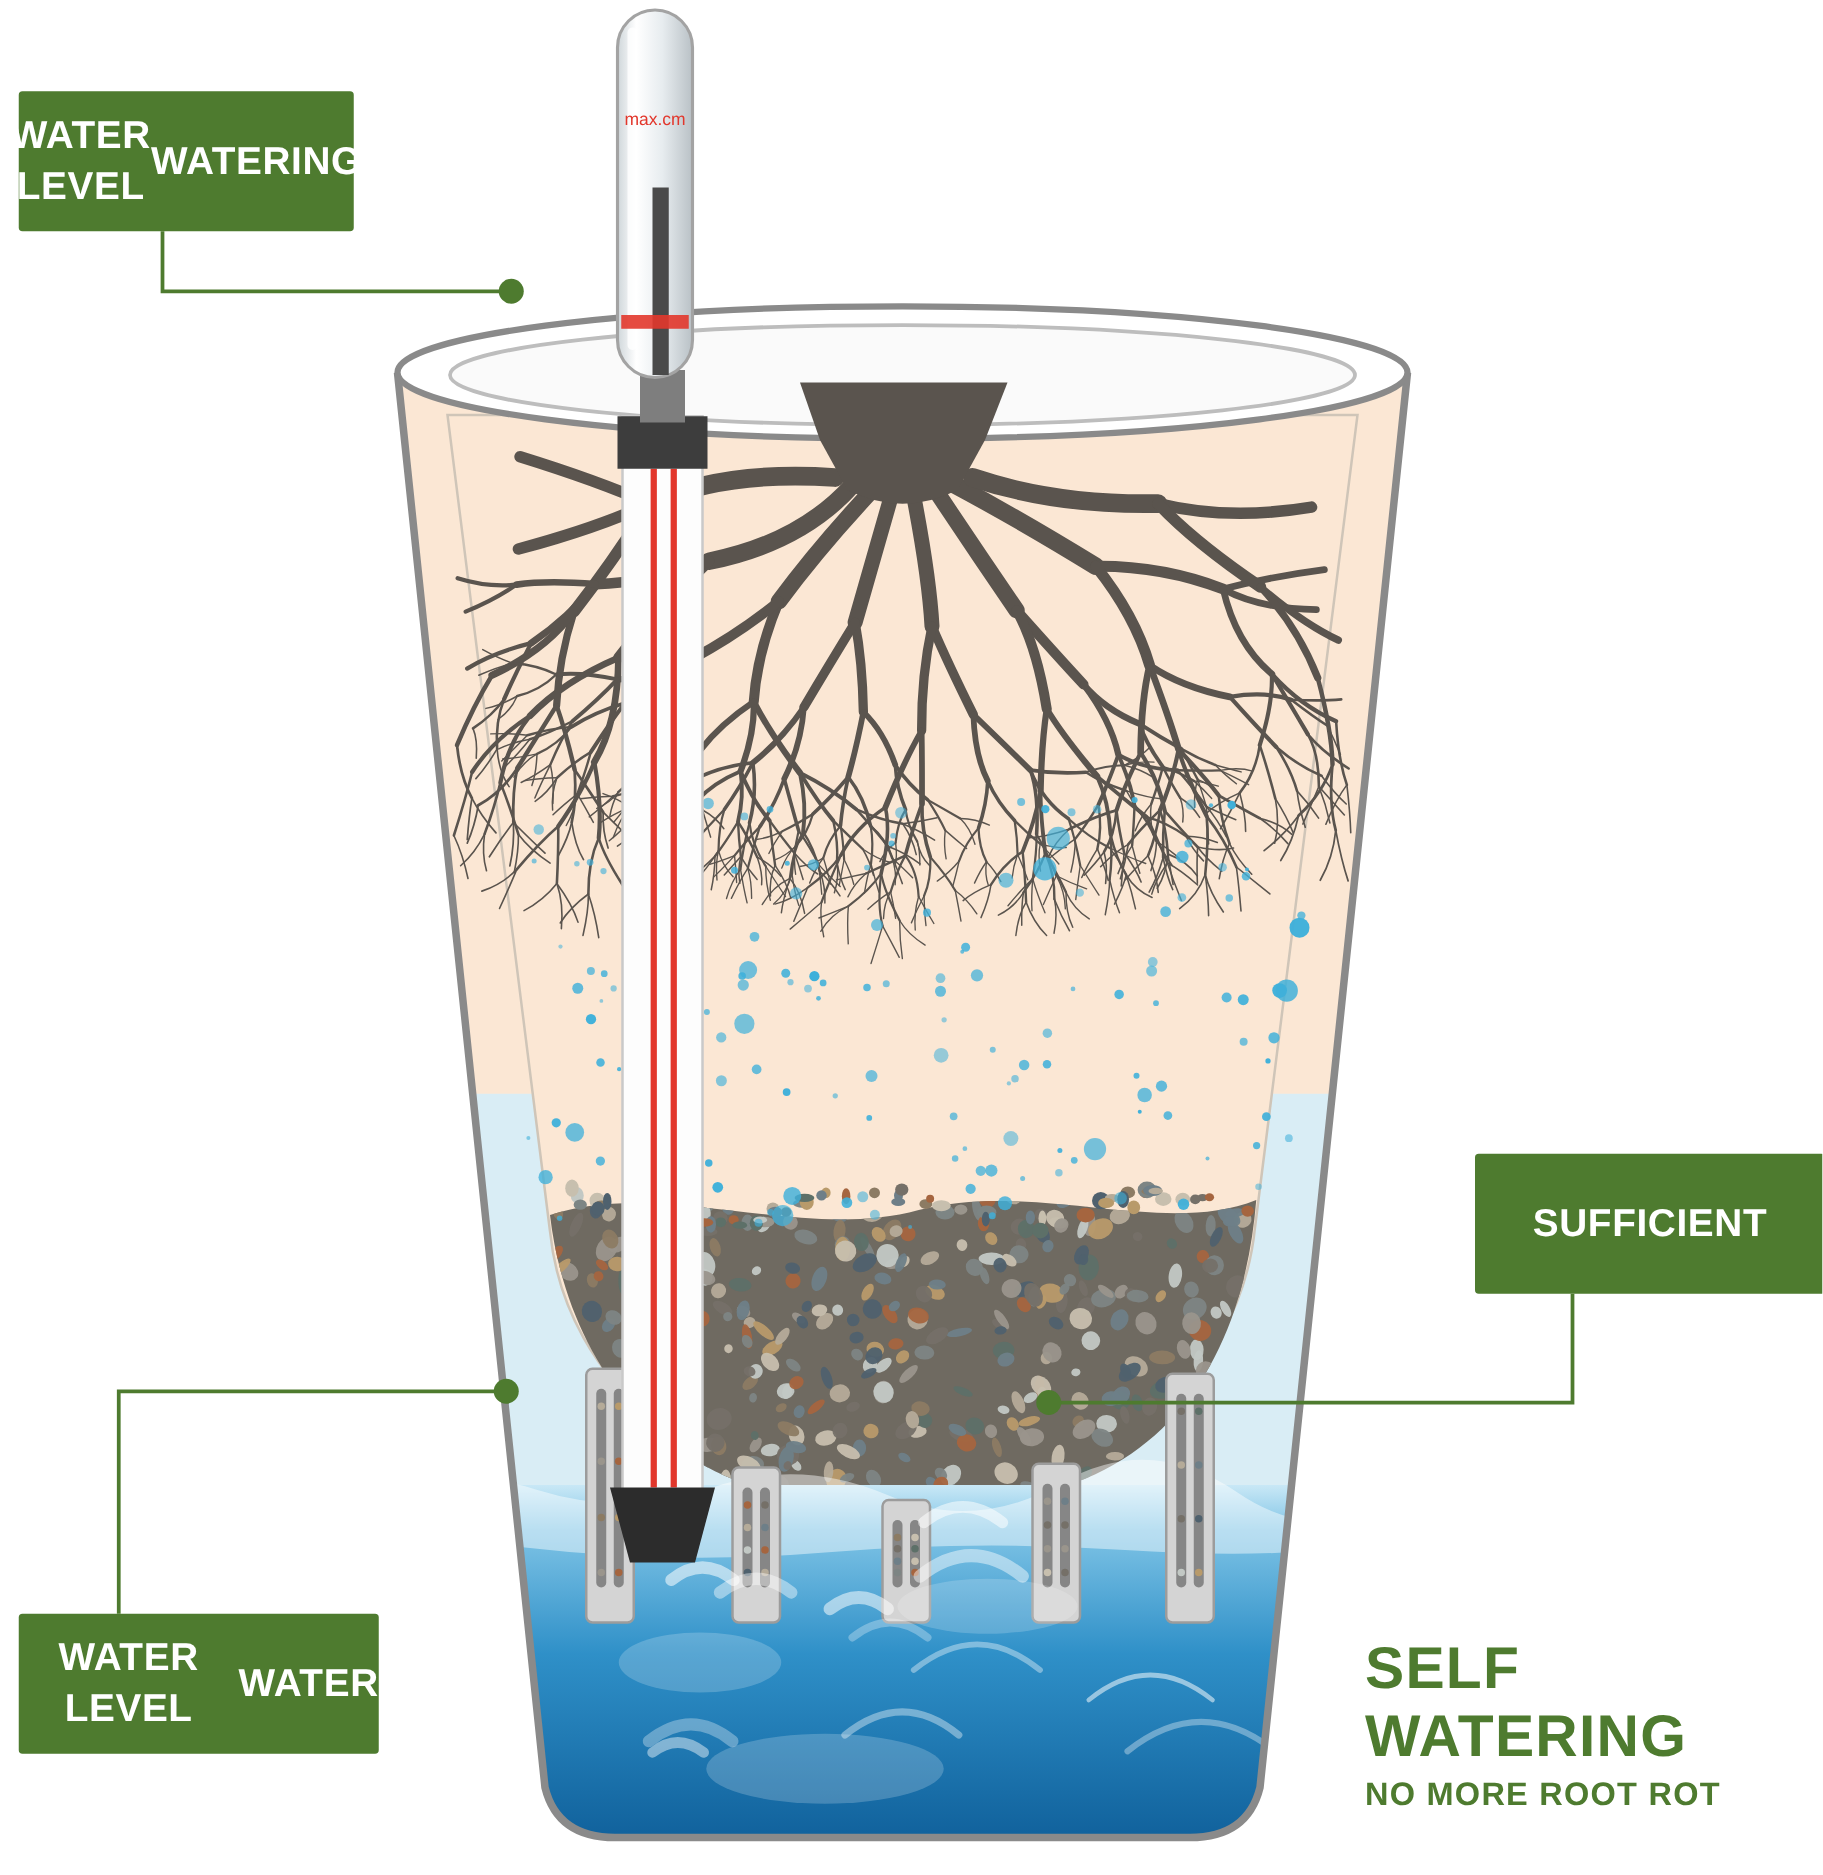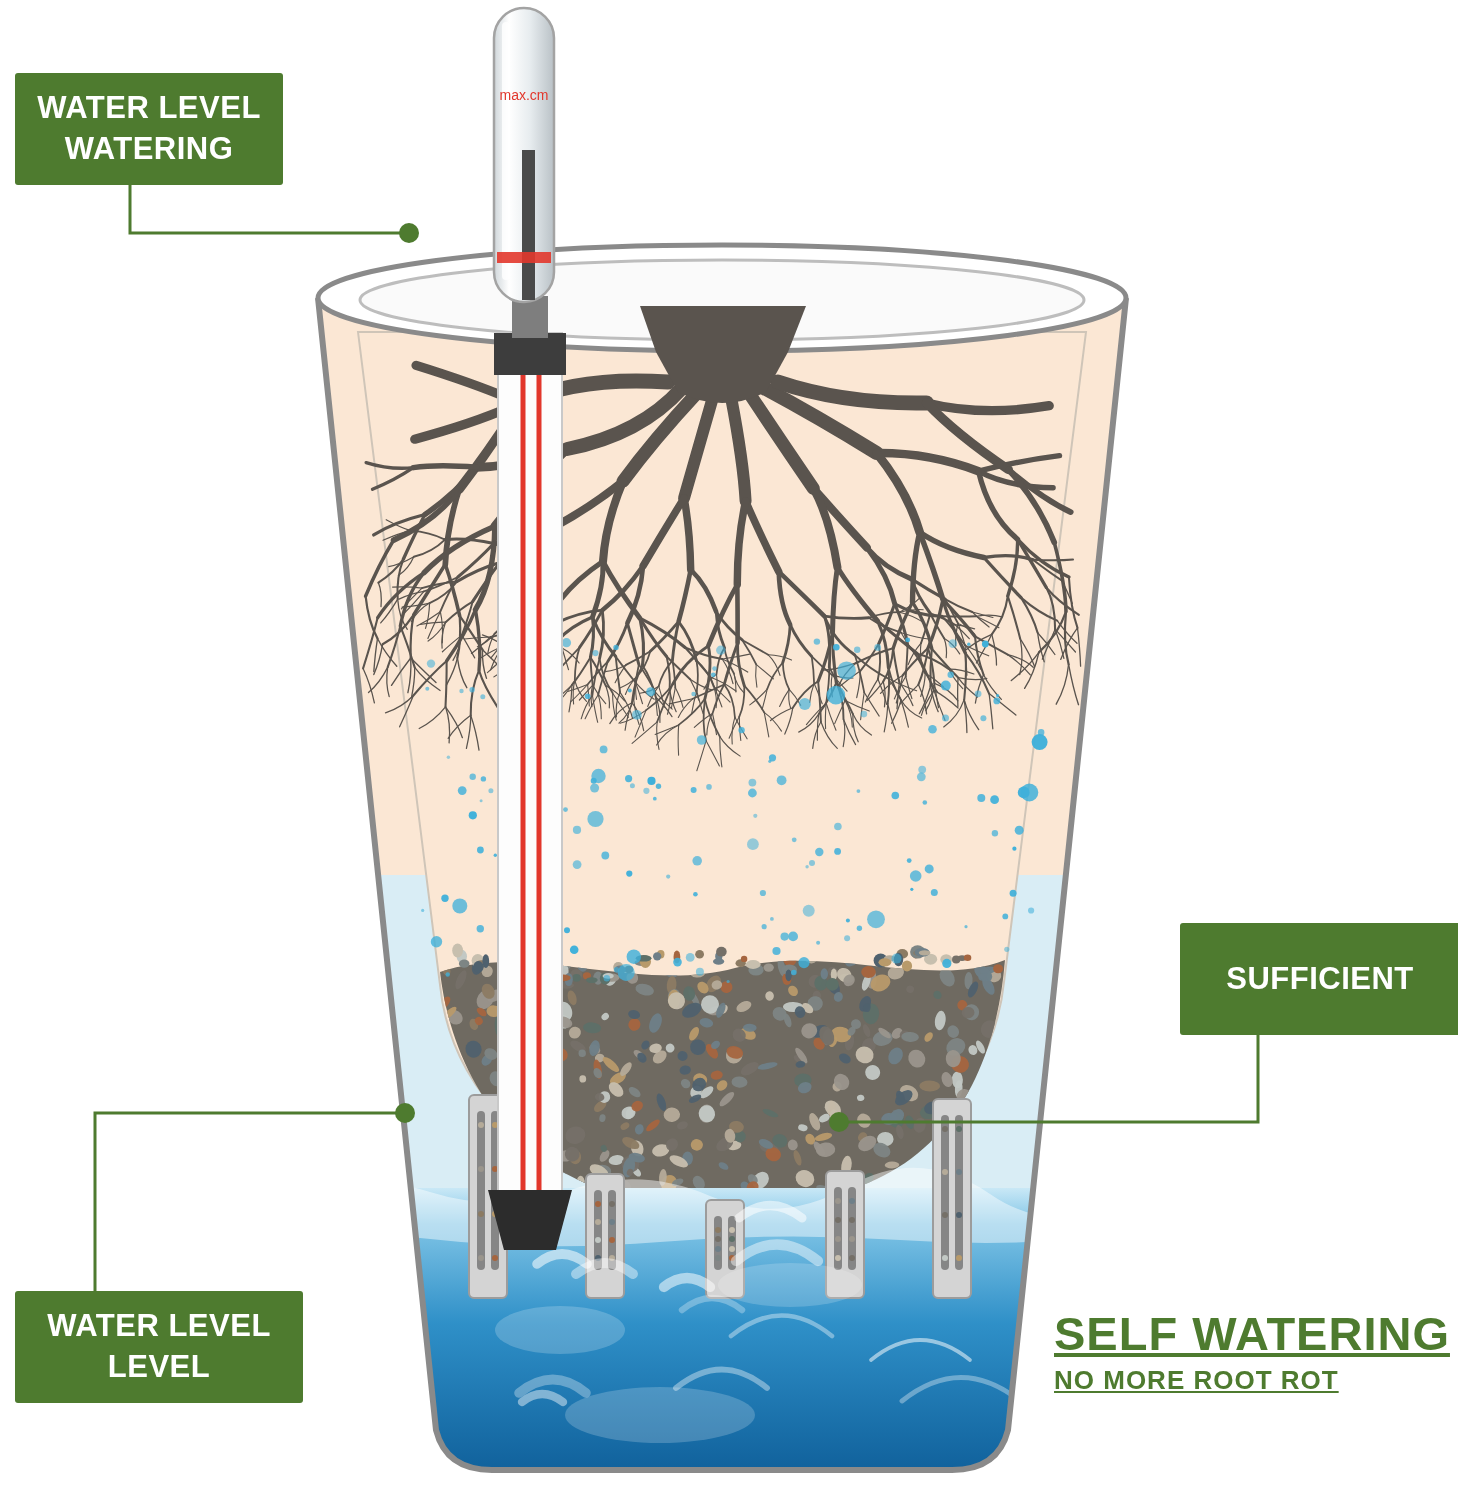--- a/index.html
+++ b/index.html
@@ -5,28 +5,28 @@
   * { margin:0; padding:0; box-sizing:border-box; }
   html,body { background:#ffffff; }
   body { font-family:"Liberation Sans", sans-serif; }
   .canvas { position:relative; width:1458px; height:1500px; background:#fff; overflow:hidden; }
   svg.illustration { position:absolute; left:0; top:0; }
   .callout {
     position:absolute;
     background:var(--label-bg,#4e7b2f);
     color:var(--label-text,#fff);
     font-weight:bold;
-    display:flex; flex-direction:column; justify-content:center; align-items:center;
+    display:flex; flex-direction:row; justify-content:center; align-items:center;
     font-size:31px; line-height:1.32; letter-spacing:.5px;
     border-radius:3px; text-align:center;
   }
   #co-0 { left:15px;   top:73px;   width:268px; height:112px; }
   #co-1 { left:1180px; top:923px;  width:280px; height:112px; }
   #co-2 { left:15px;   top:1291px; width:288px; height:112px; }
-  .headline { position:absolute; left:1054px; top:1306px; color:var(--headline,#4e7b2f); font-weight:bold;text-decoration:underline; }
+  .headline { position:absolute; left:1092px; top:1306px; color:var(--headline,#4e7b2f); font-weight:bold; }
   .headline-title { font-size:47px; letter-spacing:1px; }
   .headline-subtitle { font-size:26px; letter-spacing:1px; margin-top:4px; }
 </style>
 </head>
 <body>
 
 <div class="canvas">
 
   <svg class="illustration" width="1458" height="1500" viewBox="0 0 1458 1500" xmlns="http://www.w3.org/2000/svg">
     <defs>
@@ -1351,20 +1351,20 @@
 
   <div class="callout" id="co-0">
     <div class="callout-line">WATER LEVEL</div>
     <div class="callout-line">WATERING</div>
   </div>
   <div class="callout" id="co-1">
     <div class="callout-line">SUFFICIENT</div>
   </div>
   <div class="callout" id="co-2">
     <div class="callout-line">WATER LEVEL</div>
-    <div class="callout-line">LEVEL</div>
+    <div class="callout-line">WATER</div>
   </div>
 
   <div class="headline">
     <div class="headline-title">SELF WATERING</div>
     <div class="headline-subtitle">NO MORE ROOT ROT</div>
   </div>
 </div>
 
 </body></html>

